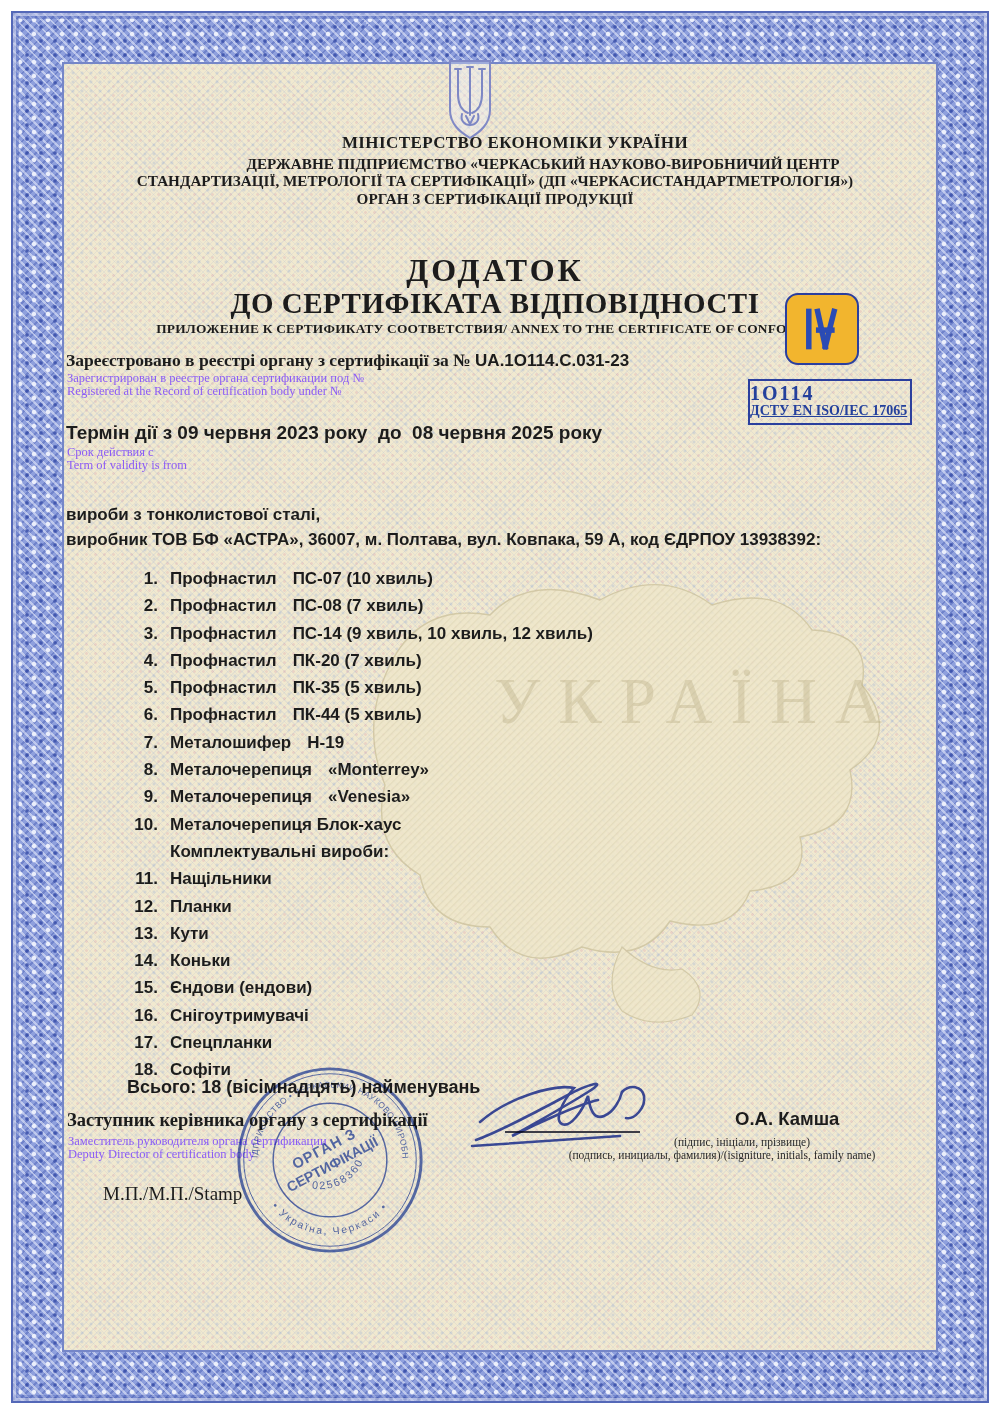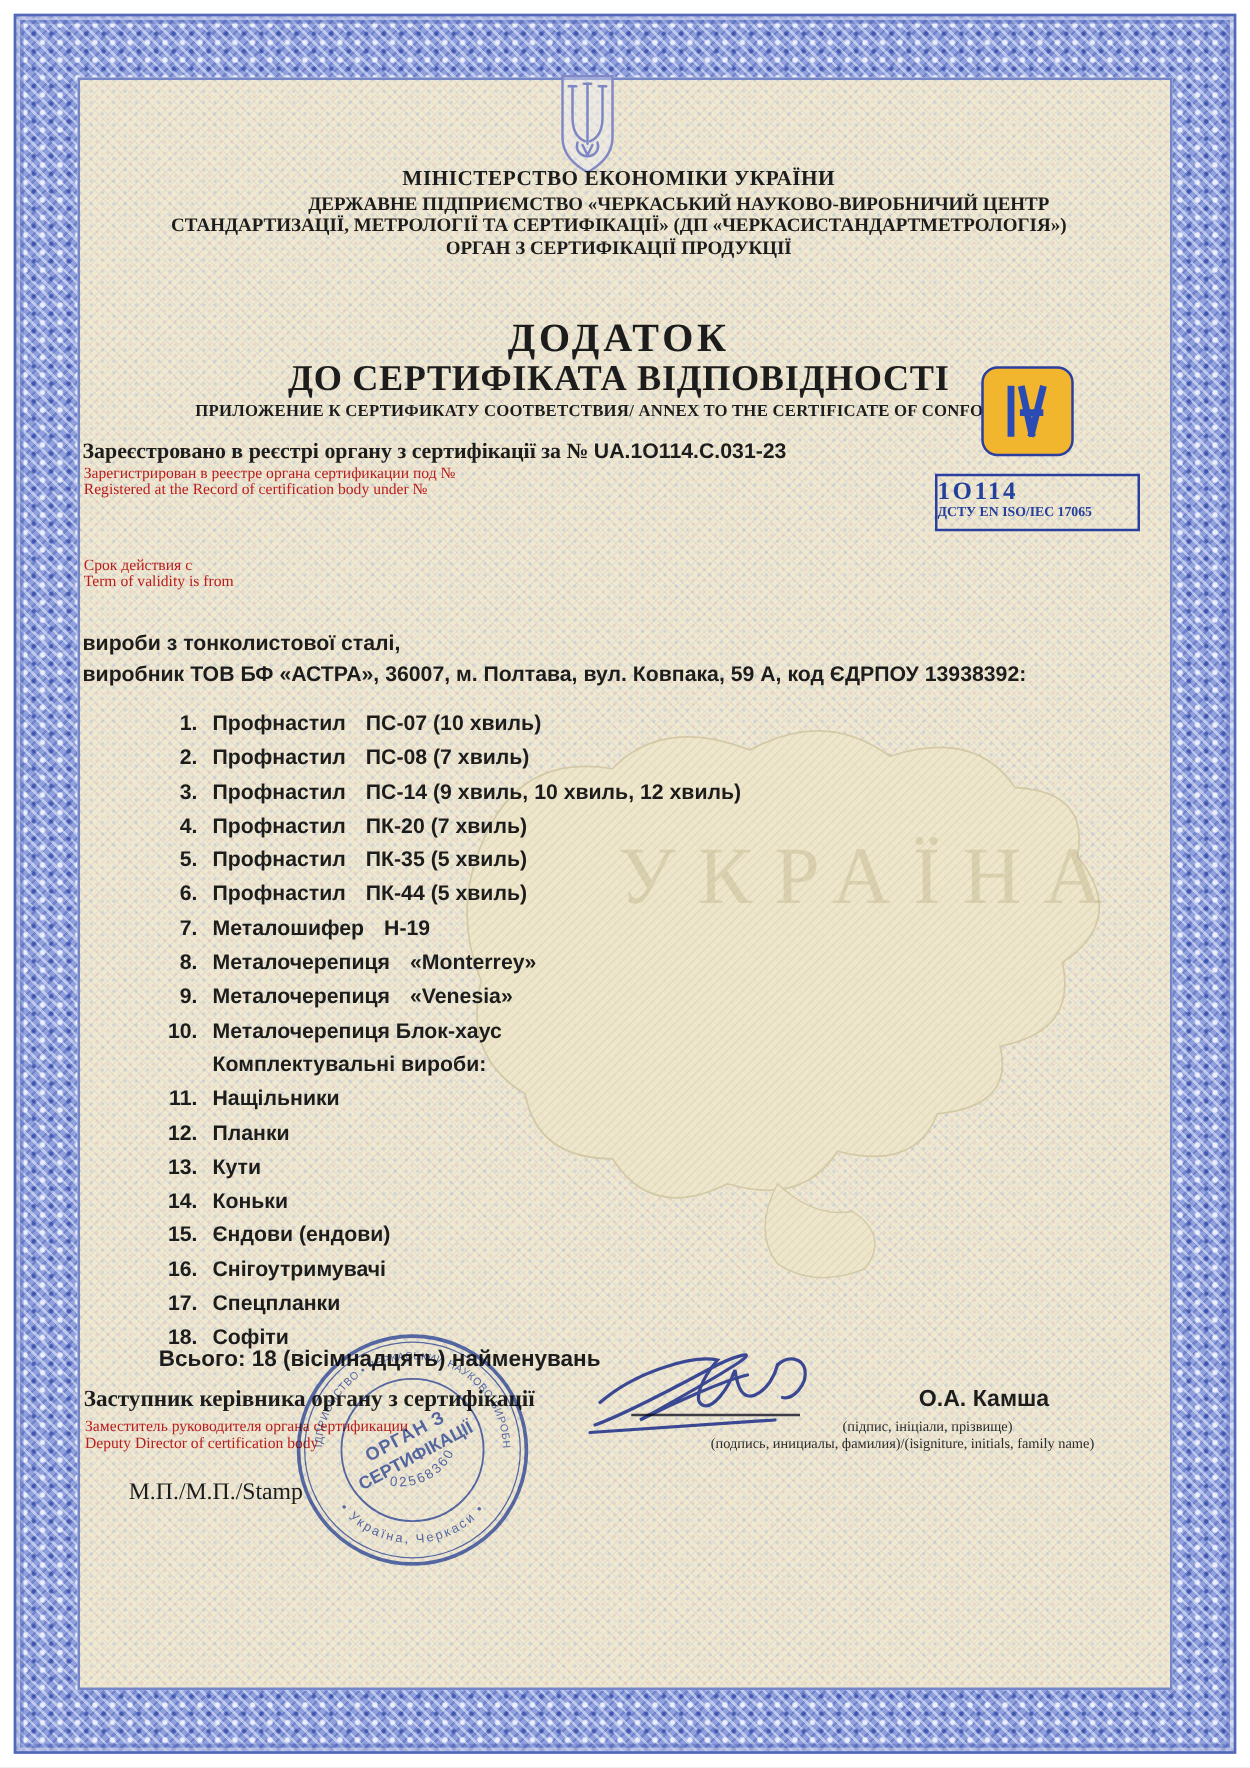--- a/index.html
+++ b/index.html
@@ -32,43 +32,43 @@
       repeating-linear-gradient(45deg, rgba(140,160,215,0.13) 0 1px, transparent 1px 5px),
       repeating-linear-gradient(-45deg, rgba(140,160,215,0.13) 0 1px, transparent 1px 5px);
     background-size:9px 9px,9px 9px,auto,auto;
     background-position:0 0,4.5px 4.5px,0 0,0 0;
     border:2px solid #7586c8;
   }
   .abs{position:absolute;}
   .ctr{left:65px;width:860px;text-align:center;}
   .serifB{font-weight:bold;font-family:"Liberation Serif","DejaVu Serif",serif;}
   .sansB{font-family:"Liberation Sans","DejaVu Sans",sans-serif;font-weight:bold;}
-  .small{font-size:12.5px;line-height:13px;color:#b91c1c;}
+  .small{font-size:12.5px;line-height:13px;color:#8b5cf6;}
   .navy{color:#24409c;}
   .pre{white-space:pre;}
   
-  .h1{top:133px;font-size:17px;letter-spacing:.4px;z-index:2;}
+  .h1{top:133px;font-size:17px;letter-spacing:.4px;z-index:2;padding-left:20px;}
   .h2{top:155px;font-size:15.2px;z-index:2;padding-left:48px;}
   .h3{top:172px;font-size:15.2px;z-index:2;}
   .h4{top:190px;font-size:15.2px;z-index:2;}
   .t1{top:252px;font-size:32px;letter-spacing:3px;z-index:2;}
   .t2{top:287px;font-size:29px;letter-spacing:.5px;z-index:2;}
   .t3{top:321px;font-size:13.4px;letter-spacing:.2px;z-index:1;}
   
   .badge{
     left:785px;top:293px;width:70px;height:68px;z-index:3;
     background:#f2b52e;border:2px solid #2b3f9e;border-radius:13px;
     display:flex;align-items:center;justify-content:center;
   }
   .accr-box{
     left:748px;top:379px;width:160px;height:40px;z-index:2;
     border:2px solid #2b3f9e;padding-top:2px;
   }
   .accr-code{font-size:20px;letter-spacing:2px;line-height:20px;}
-  .accr-std{font-size:11px;line-height:15px;}
+  .accr-std{font-size:14px;line-height:15px;text-decoration:underline;}
   
   .reg{left:66px;top:350px;font-size:17.5px;z-index:2;}
   .reg .num{font-size:17px;}
   .reg-ru{left:67px;top:372px;z-index:2;}
   .reg-en{left:67px;top:385px;z-index:2;}
   .val{left:66px;top:422px;font-size:19px;z-index:2;}
   .val-ru{left:67px;top:446px;z-index:2;}
   .val-en{left:67px;top:459px;z-index:2;}
   .prod1{left:66px;top:505px;font-size:17px;z-index:2;}
   .prod2{left:66px;top:530px;font-size:17px;z-index:2;}
@@ -155,20 +155,21 @@
   </div>
   <div class="abs accr-box">
     <div class="serifB navy accr-code">1О114</div>
     <div class="serifB navy accr-std">ДСТУ EN ISO/ІЕС 17065</div>
   </div>
 
   <div class="abs reg"><span class="serifB">Зареєстровано в реєстрі органу з сертифікації за № </span><span class="sansB num">UA.1О114.С.031-23</span></div>
   <div class="abs small reg-ru">Зарегистрирован в реестре органа сертификации под №</div>
   <div class="abs small reg-en">Registered at the Record of certification body under №</div>
 
+  <div class="abs sansB val pre">Термін дії з 09 червня 2023 року  до  08 червня 2025 року</div>
   <div class="abs small val-ru">Срок действия с</div>
   <div class="abs small val-en">Term of validity is from</div>
 
   <div class="abs sansB prod1">вироби з тонколистової сталі,</div>
   <div class="abs sansB prod2">виробник ТОВ БФ «АСТРА», 36007, м. Полтава, вул. Ковпака, 59 А, код ЄДРПОУ 13938392:</div>
 
   <div class="abs plist sansB">
     <div class="item-row">
       <span class="item-num">1.</span>
       <span class="item-name">Профнастил</span>

